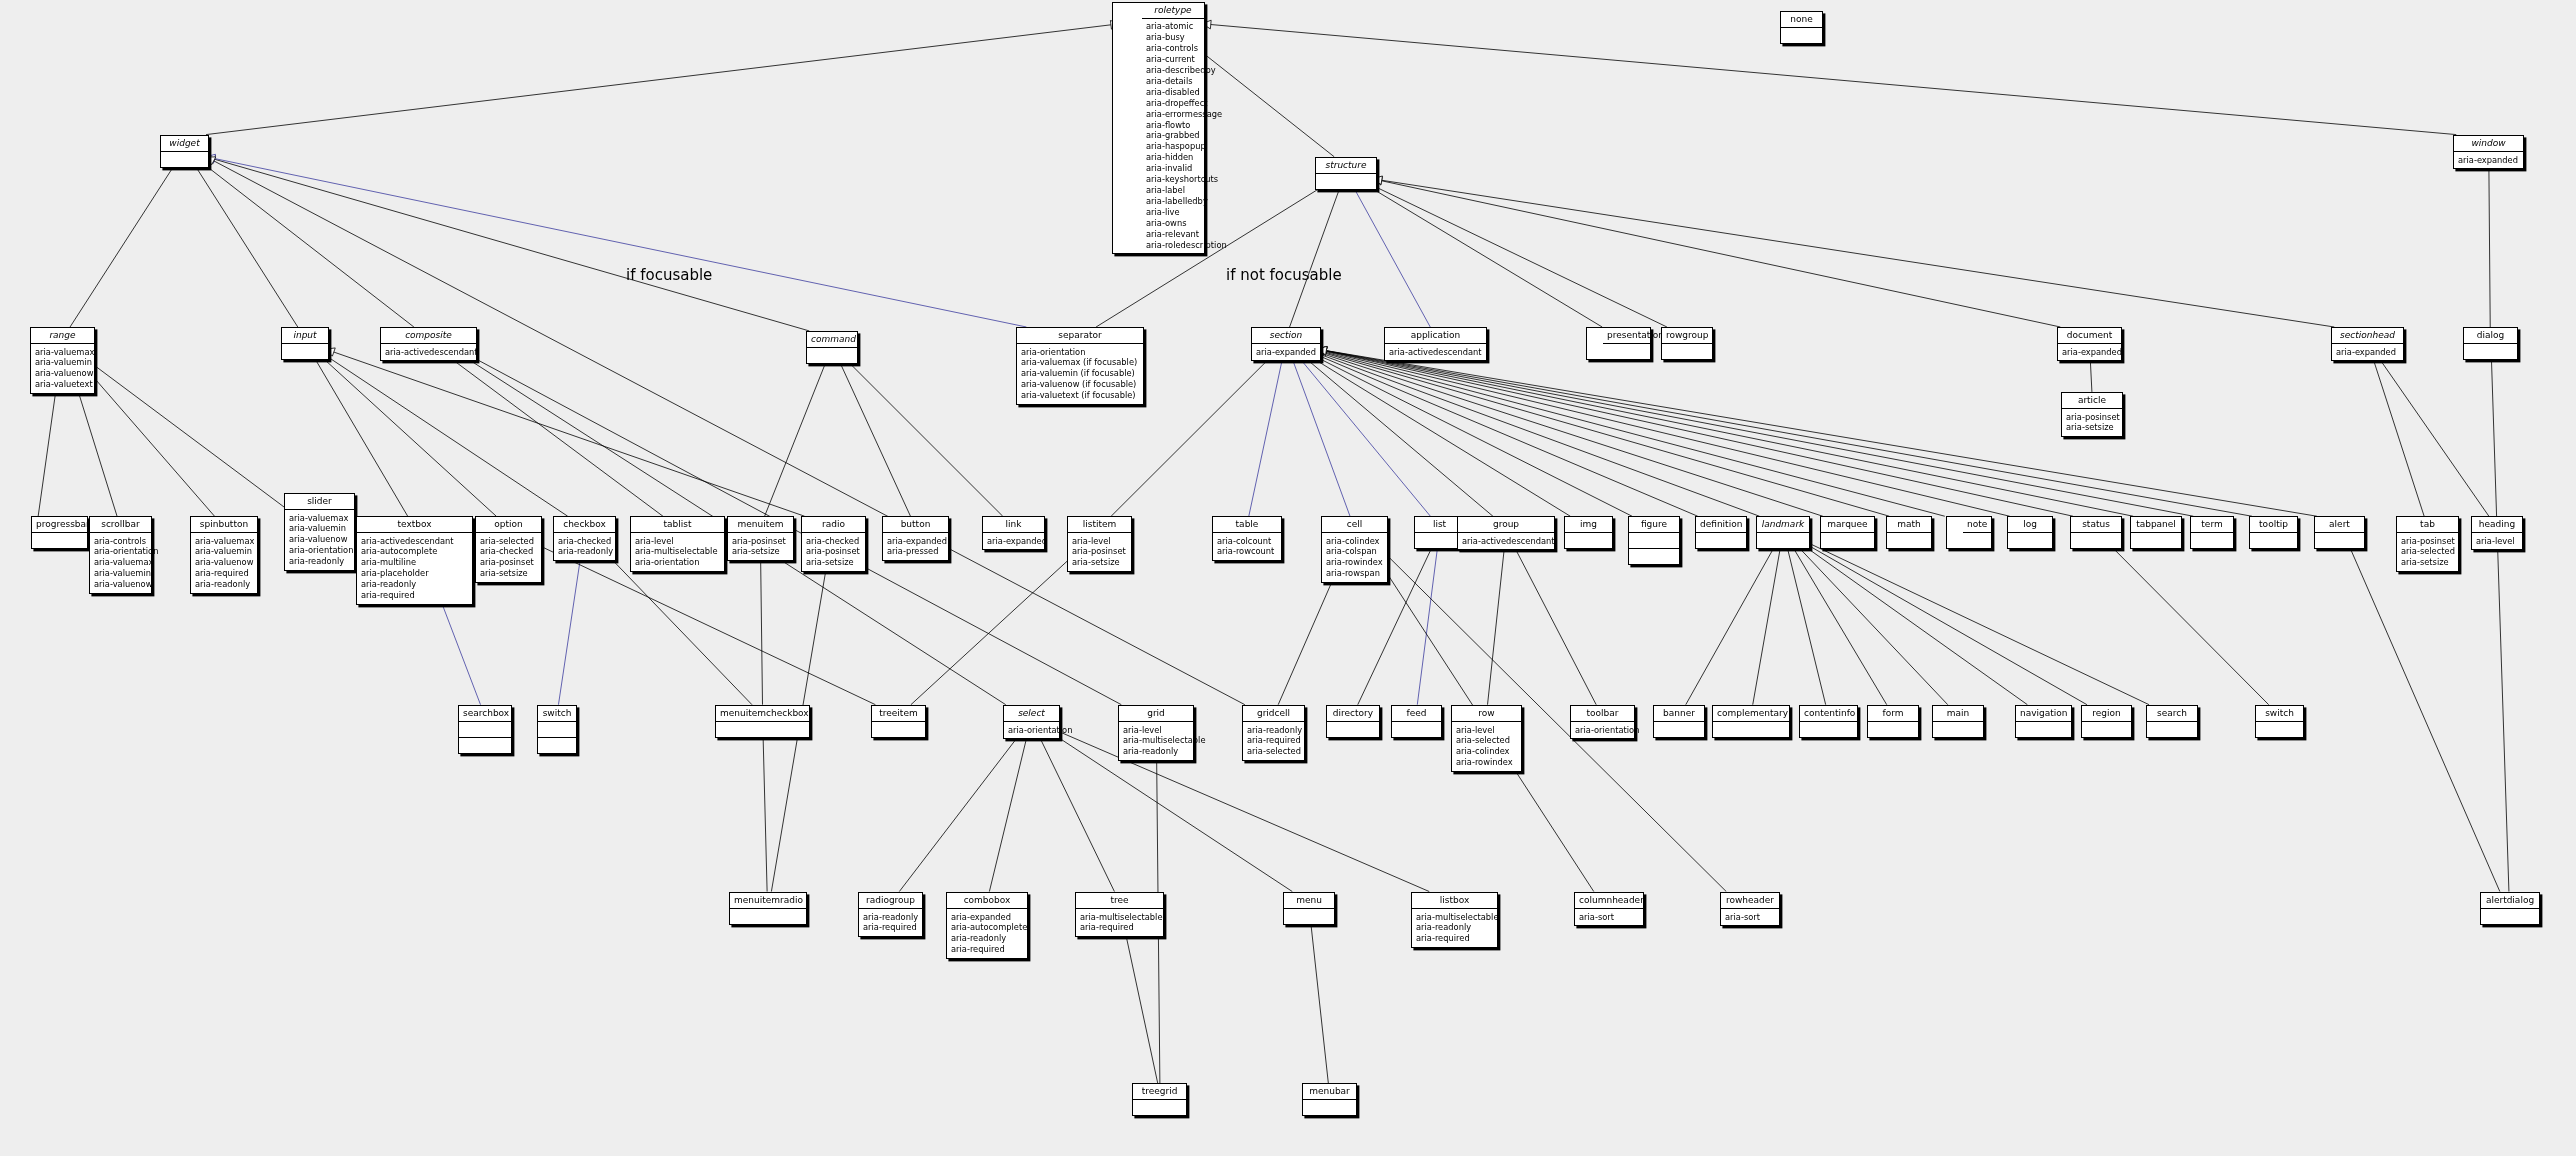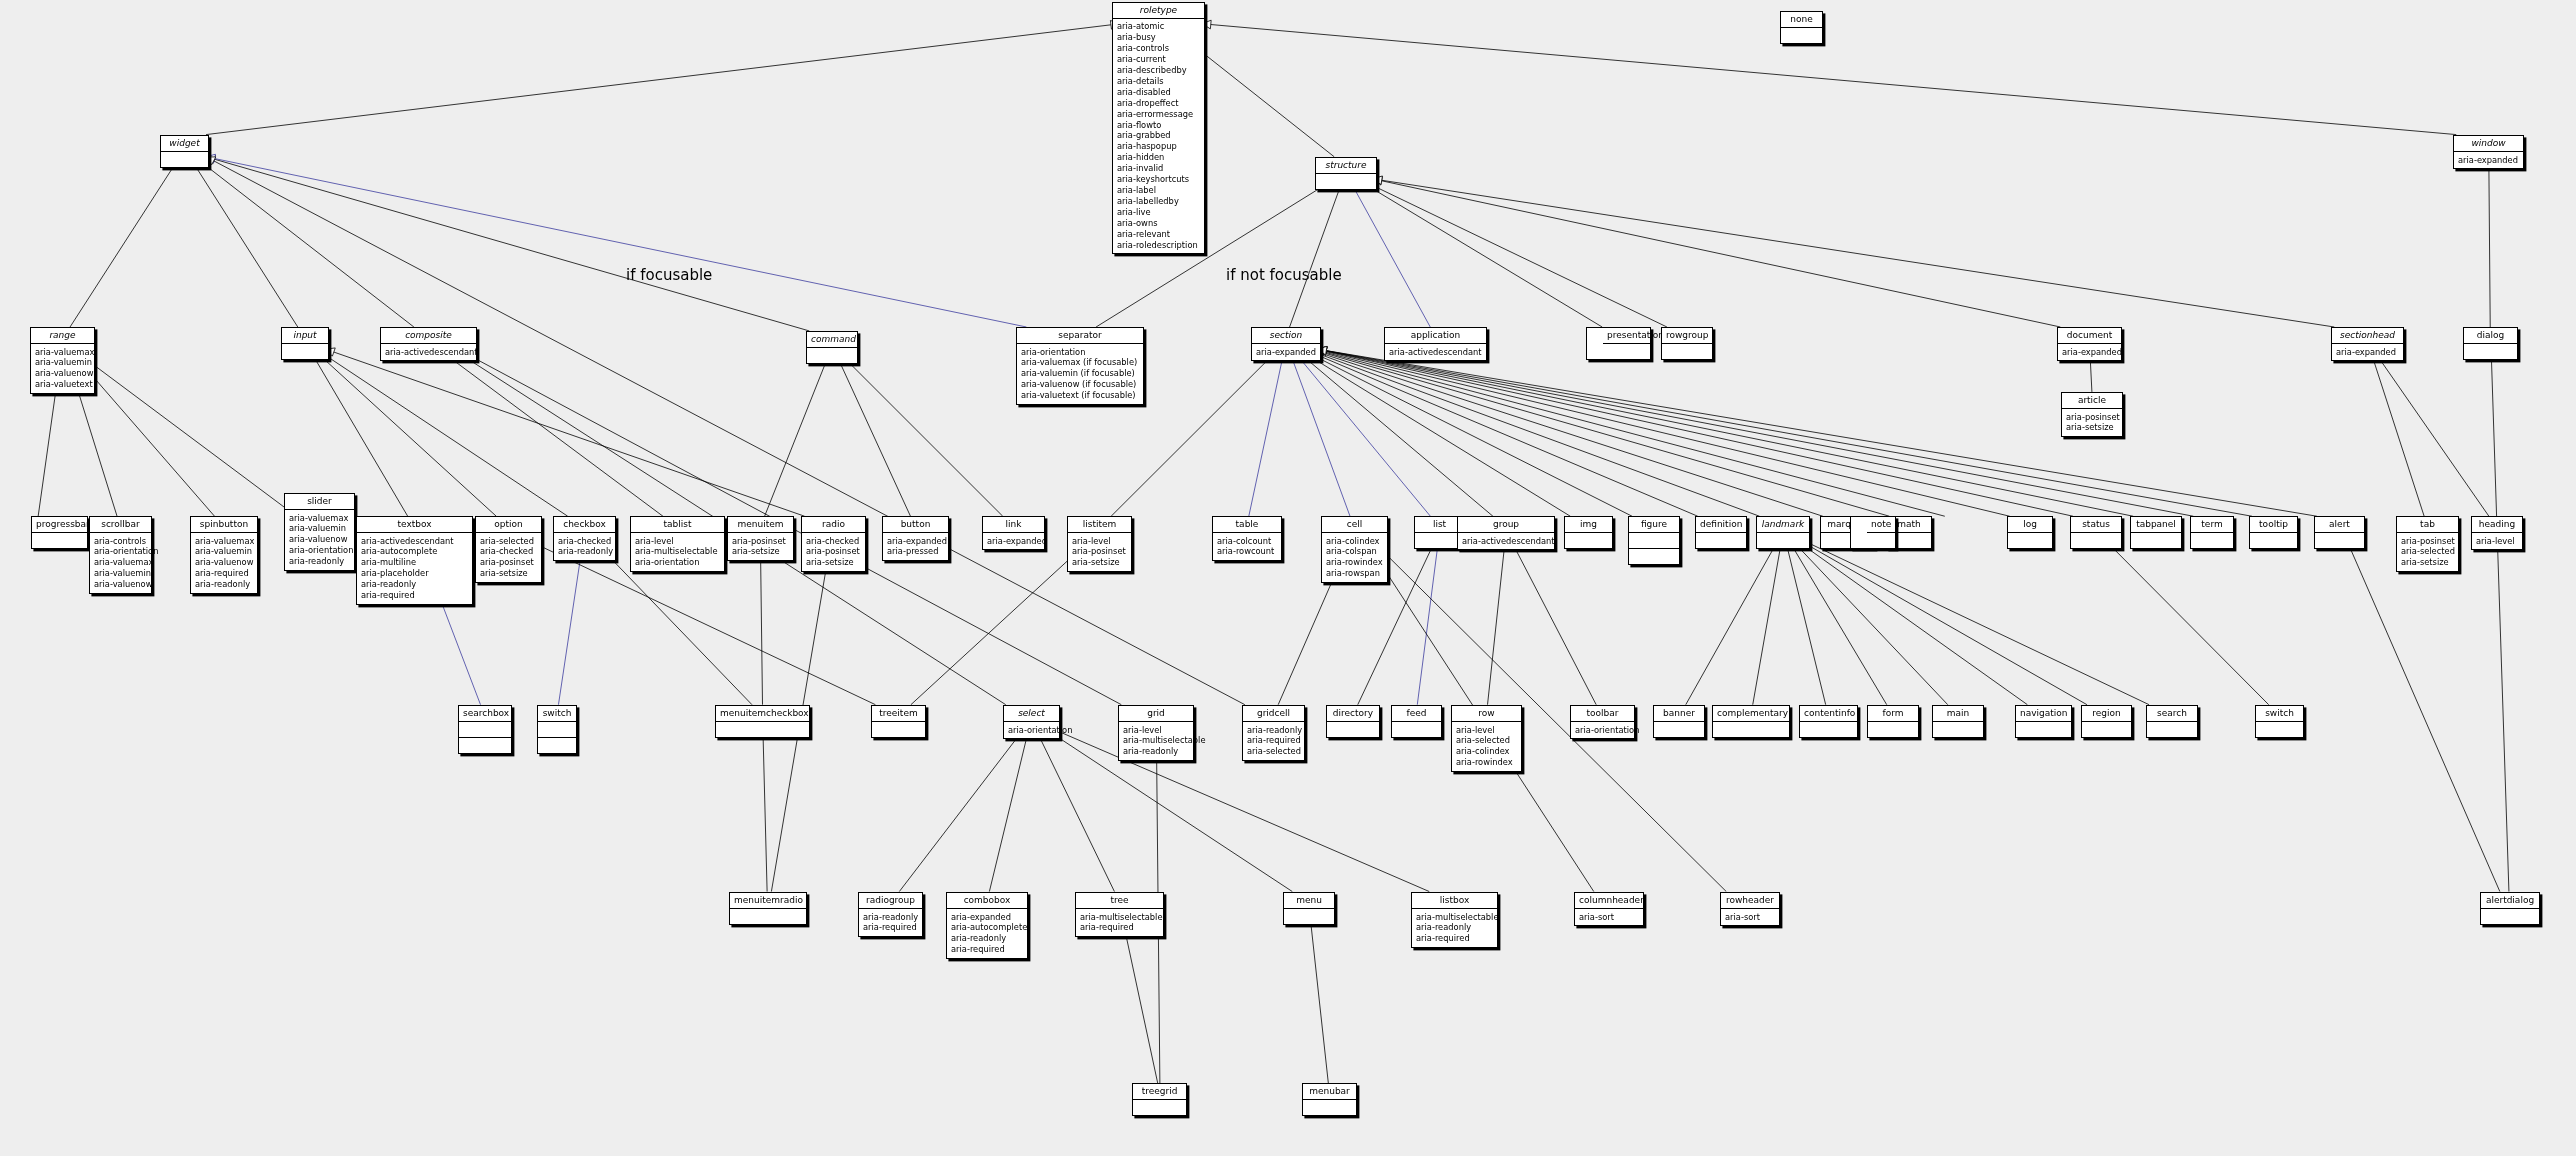--- a/index.html
+++ b/index.html
@@ -225,21 +225,21 @@
       <polygon points="1722.88,680 1733.4853302559457,686.227115717756 1724.2615055793628,692.2205336354101" fill="#ffffff" stroke="#000000" stroke-width="1"></polygon>
       <line x1="2180" y1="1126" x2="1730" y2="680" stroke="#000000" stroke-width="1"></line>
       <polygon points="1730,680 1741.684507451795,683.8369630710947 1733.9411340142015,691.649783804093" fill="#ffffff" stroke="#000000" stroke-width="1"></polygon>
       <line x1="1464.7" y1="1368" x2="1460.2" y2="918" stroke="#000000" stroke-width="1"></line>
       <polygon points="1460.2,918 1465.809719521036,928.9444527910402 1454.8102694797892,929.0544472914528" fill="#ffffff" stroke="#000000" stroke-width="1"></polygon>
       <line x1="1461.94" y1="1368" x2="1416.04" y2="1154" stroke="#000000" stroke-width="1"></line>
       <polygon points="1416.04,1154 1423.7245718495458,1163.6019454012803 1412.9691867887034,1165.908824720405" fill="#ffffff" stroke="#000000" stroke-width="1"></polygon>
       <line x1="1677.44" y1="1368" x2="1654.04" y2="1154" stroke="#000000" stroke-width="1"></line>
       <polygon points="1654.04,1154 1660.7030884815854,1164.3369846612327 1649.768265359965,1165.5326615820081" fill="#ffffff" stroke="#000000" stroke-width="1"></polygon>
     </svg>
-<div class="uml abstract" style="left: 1112px; top: 1.6px; width: 93px;">
+<div class="uml abstract" style="left: 1112px; top: 1.6px; width: 93px; padding-left: 29px;">
       <div class="hdr">roletype</div>
       <div class="attrs">
         <div class="a">aria-atomic</div>
         <div class="a">aria-busy</div>
         <div class="a">aria-controls</div>
         <div class="a">aria-current</div>
         <div class="a">aria-describedby</div>
         <div class="a">aria-details</div>
         <div class="a">aria-disabled</div>
         <div class="a">aria-dropeffect</div>
@@ -501,21 +501,21 @@
       <div class="attrs empty"></div>
     </div>
     <div class="uml" style="left: 1820px; top: 516px; width: 55px;">
       <div class="hdr">marquee</div>
       <div class="attrs empty"></div>
     </div>
     <div class="uml" style="left: 1886px; top: 516px; width: 46px;">
       <div class="hdr">math</div>
       <div class="attrs empty"></div>
     </div>
-    <div class="uml" style="left: 1850px; top: 516px; width: 46px; padding-left: 16px;">
+    <div class="uml" style="left: 1946px; top: 516px; width: 46px; padding-left: 16px;">
       <div class="hdr">note</div>
       <div class="attrs empty"></div>
     </div>
     <div class="uml" style="left: 2007px; top: 516px; width: 46px;">
       <div class="hdr">log</div>
       <div class="attrs empty"></div>
     </div>
     <div class="uml" style="left: 2070px; top: 516px; width: 52px;">
       <div class="hdr">status</div>
       <div class="attrs empty"></div>

